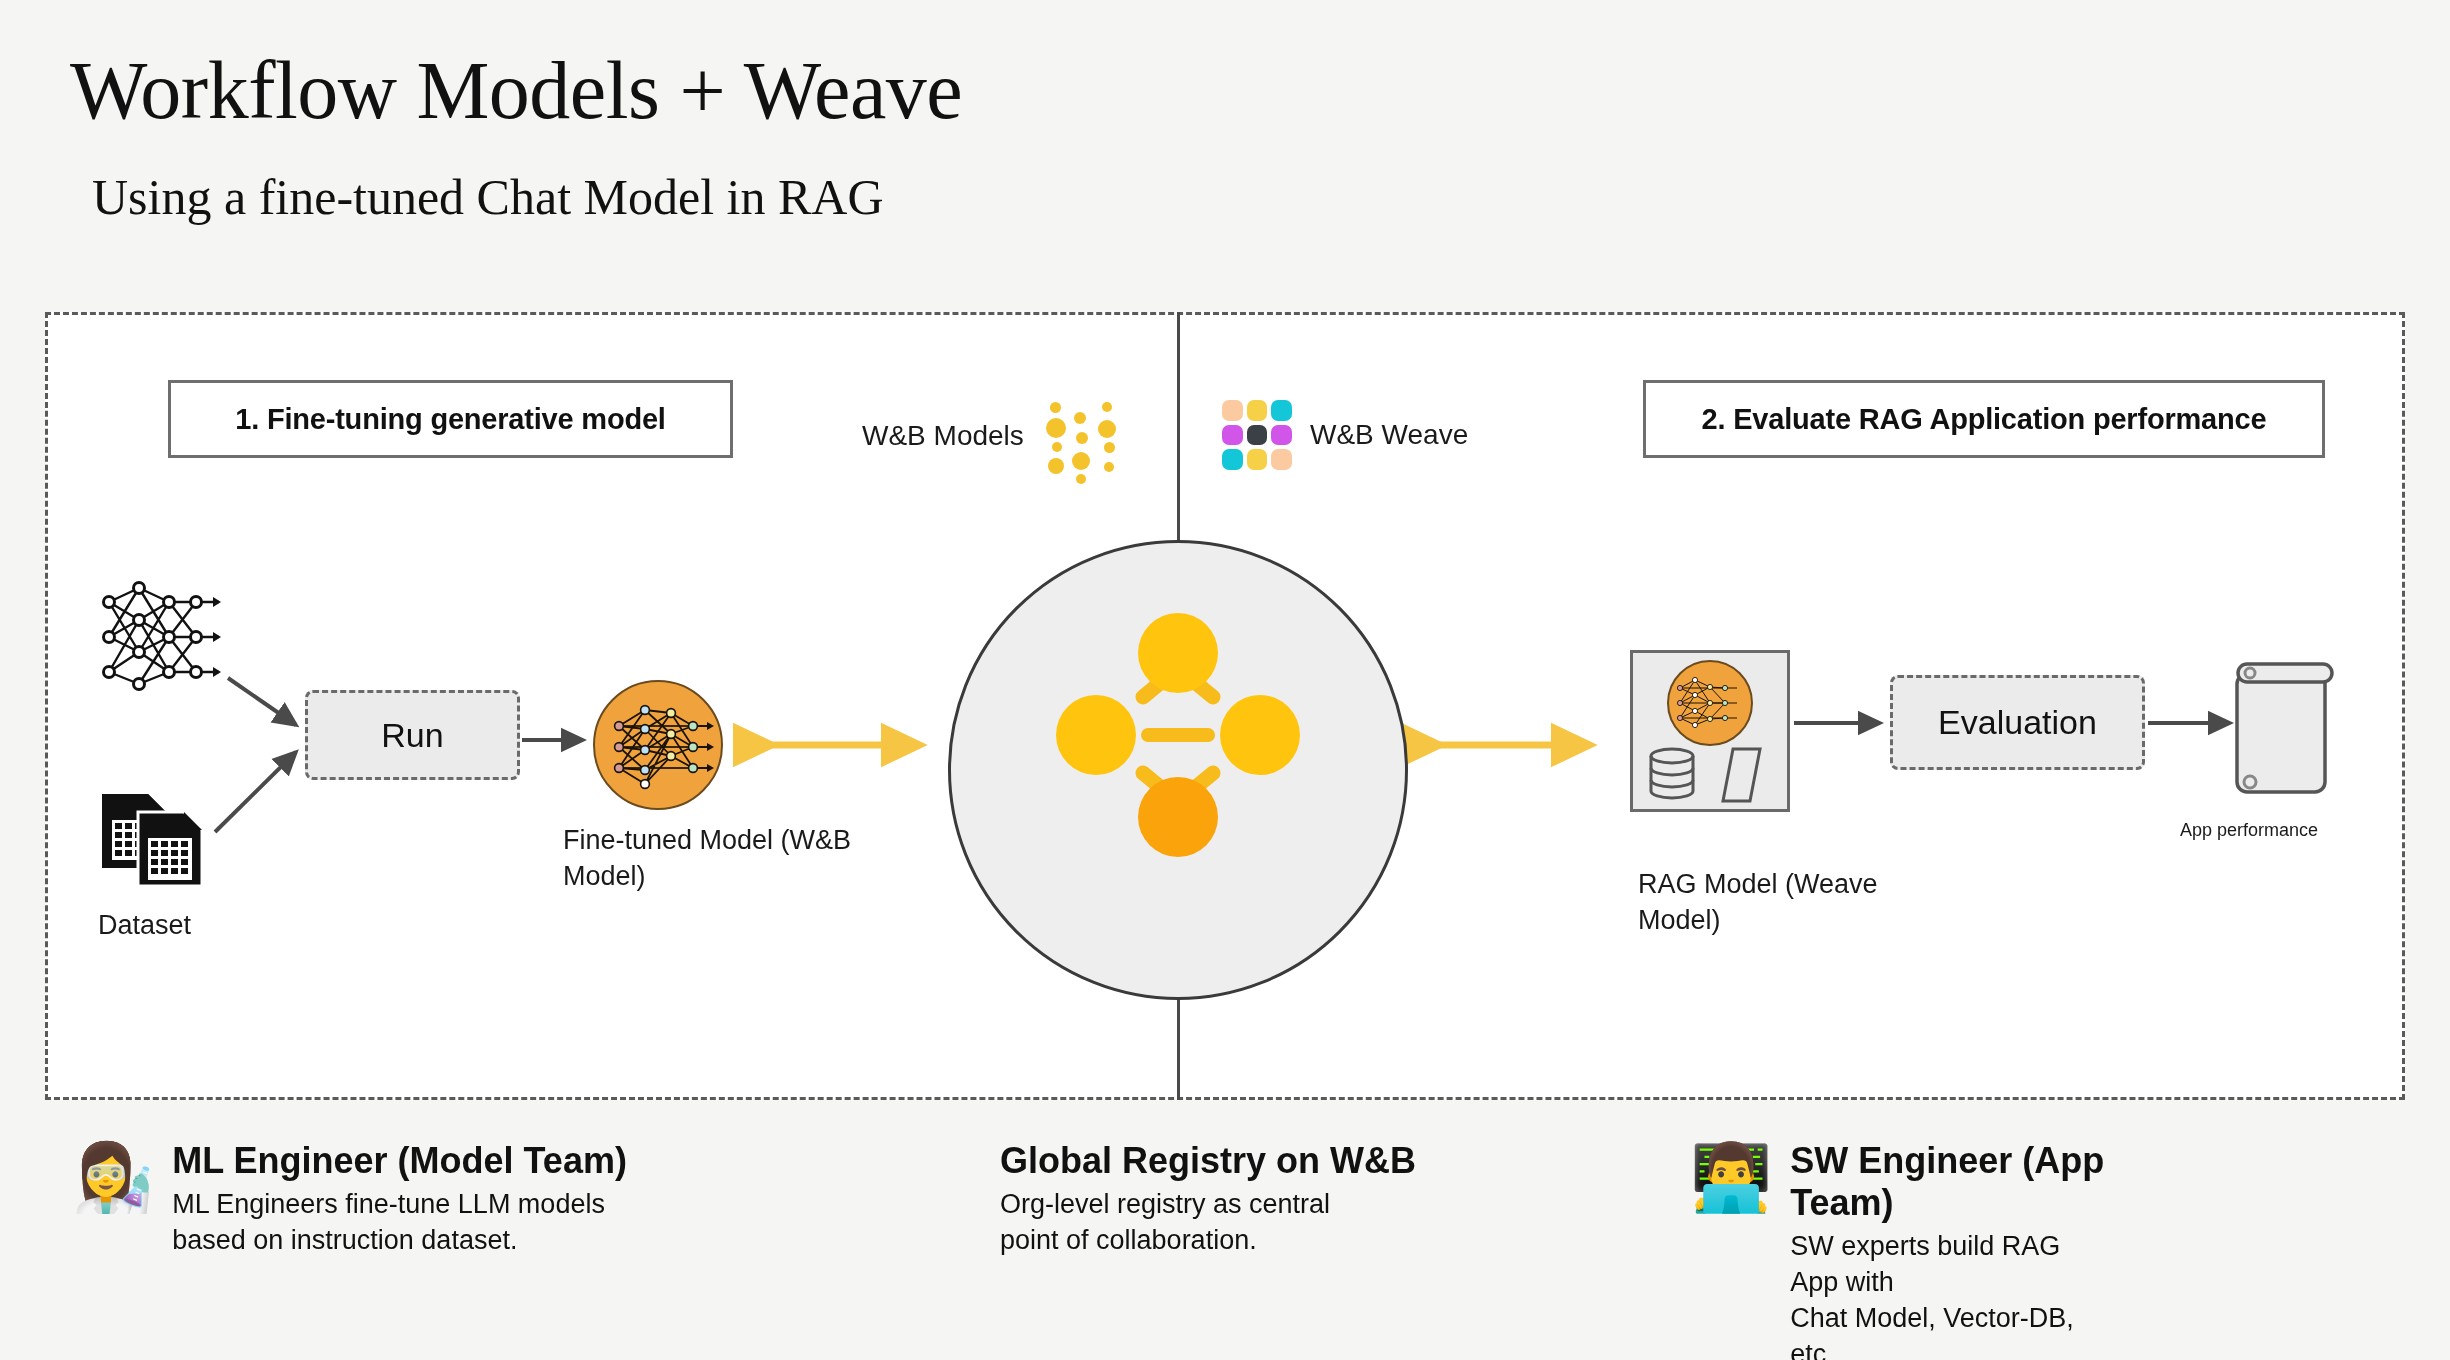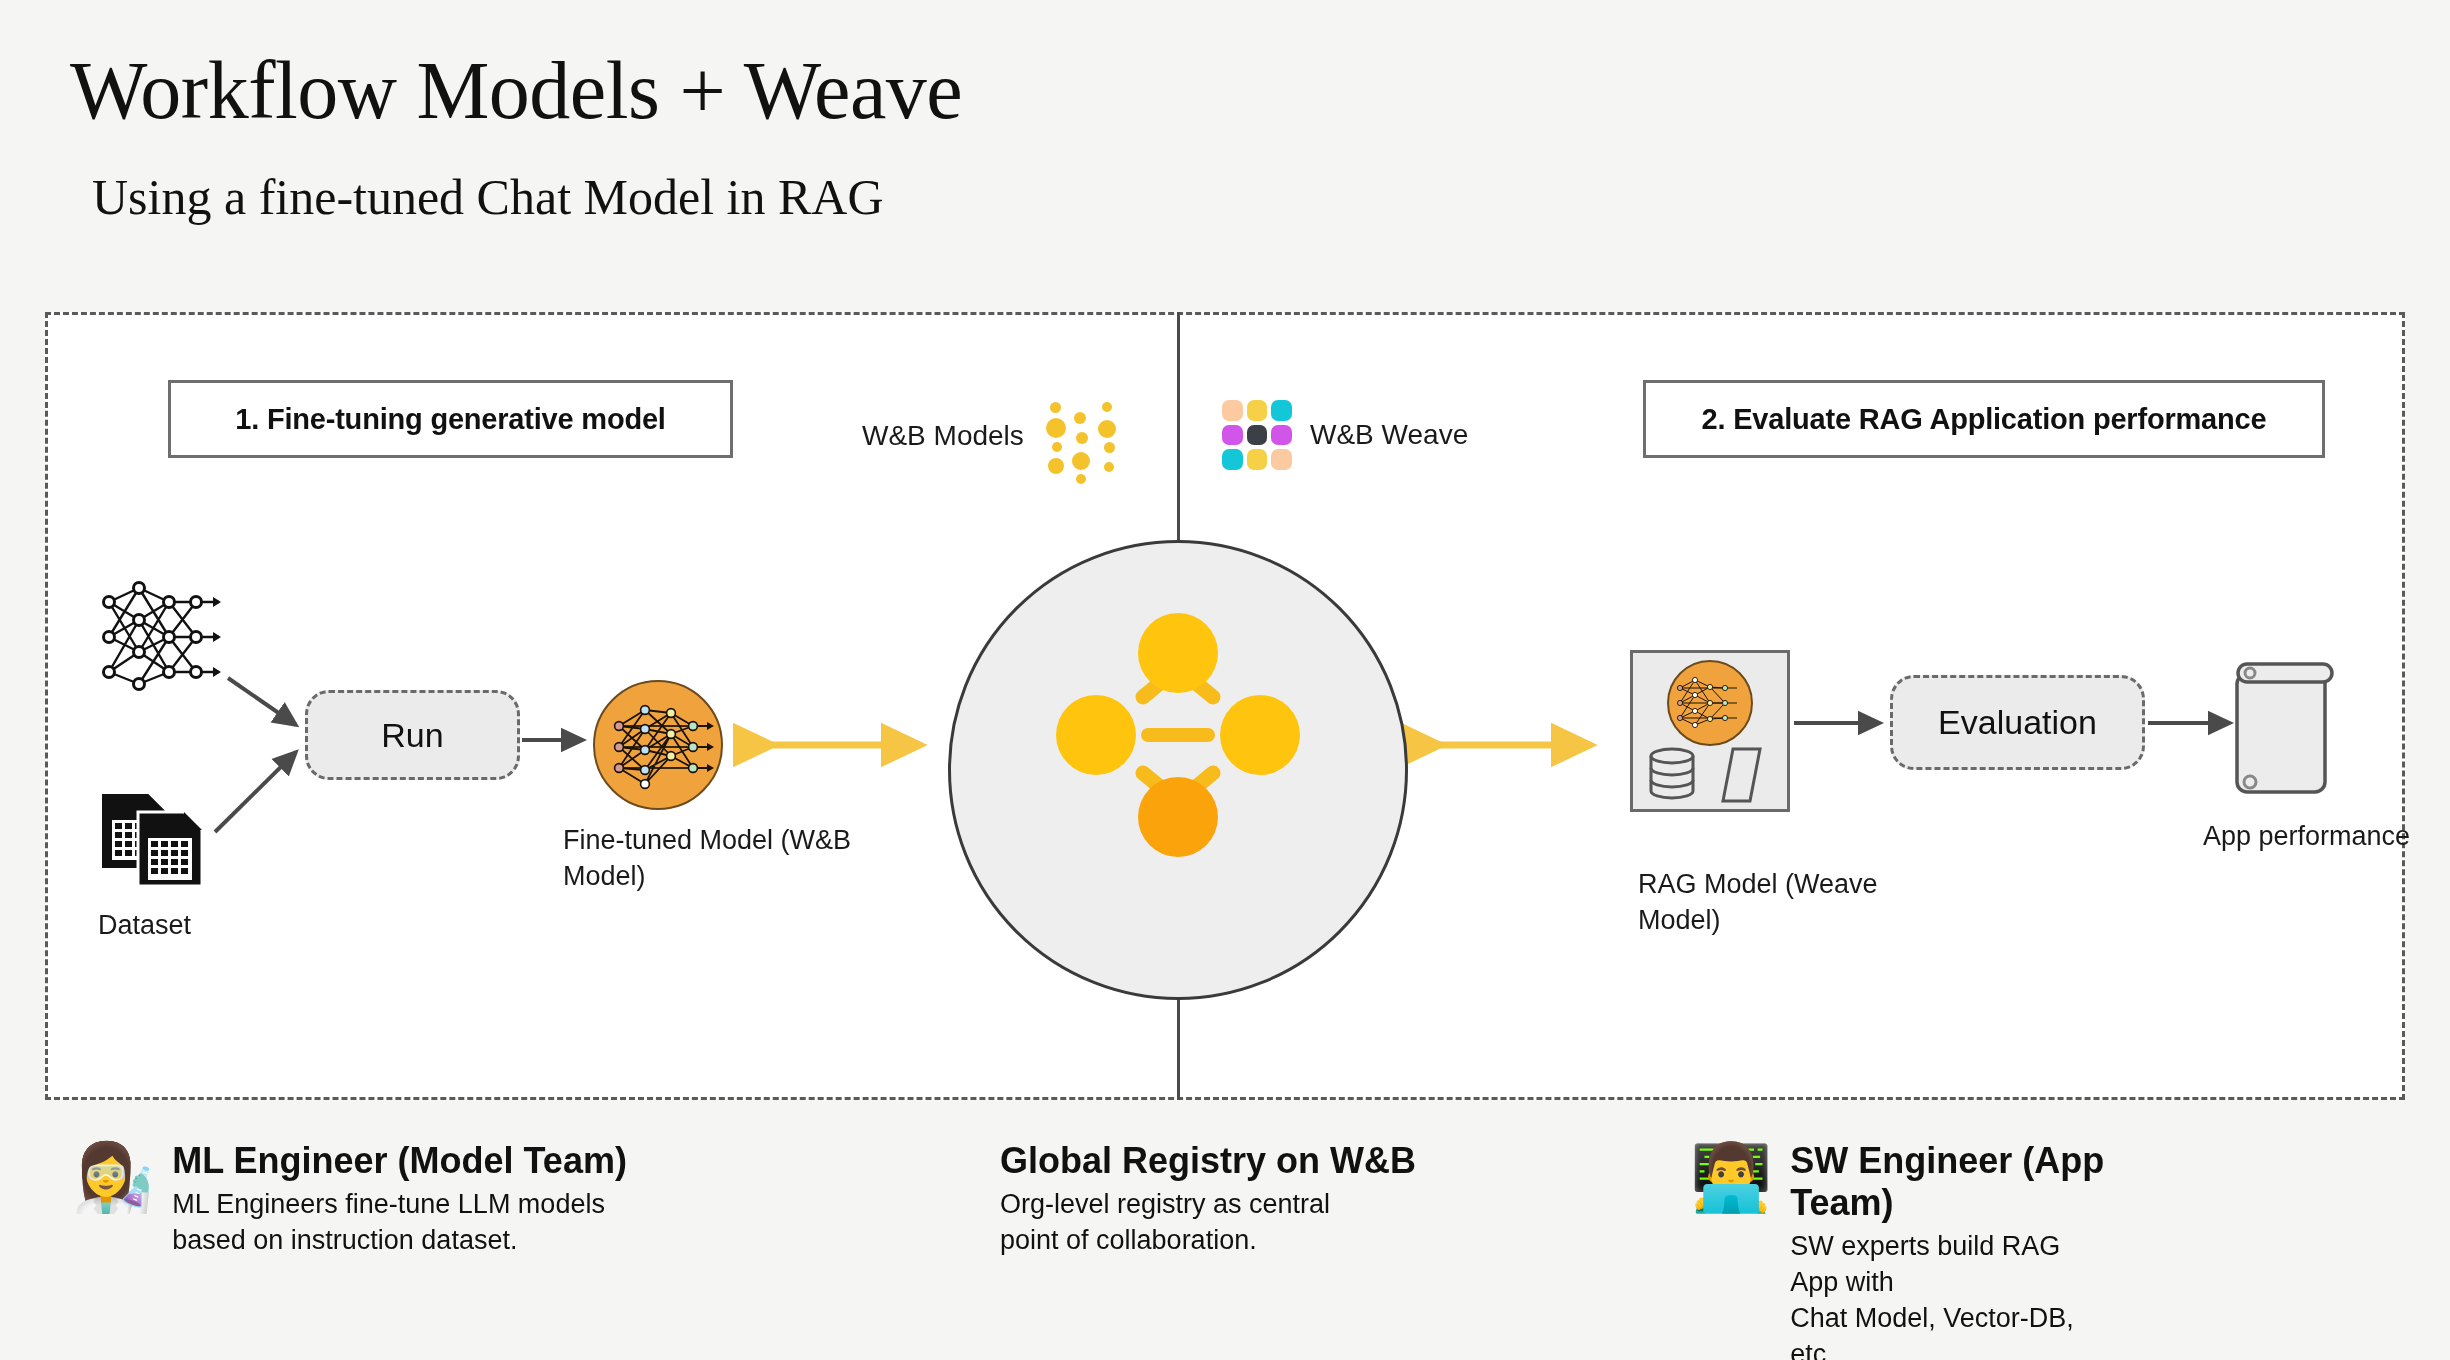--- a/index.html
+++ b/index.html
@@ -74,21 +74,21 @@
     font-size: 27px; color: #1a1a1a; line-height: 1.3;
   }
   #icon-dataset { position: absolute; left: 98px; top: 790px; width: 110px; height: 100px; }
   #label-dataset {
     position: absolute; left: 98px; top: 910px; width: 200px;
     font-size: 27px; color: #1a1a1a;
   }
 
   .dashed-node {
     position: absolute;
-    background: #ebebeb; border: 3px dashed #6a6a6a; border-radius: 24px;
+    background: #ebebeb; border: 3px dashed #6a6a6a; border-radius: 8px;
     display: flex; align-items: center; justify-content: center;
     font-size: 34px; color: #111;
   }
   #node-run { left: 305px; top: 690px; width: 215px; height: 90px; }
   #node-eval { left: 1890px; top: 675px; width: 255px; height: 95px; }
 
   
   #ft-circle {
     position: absolute; left: 593px; top: 680px;
     width: 130px; height: 130px; border-radius: 50%;
@@ -113,21 +113,21 @@
     width: 160px; height: 162px;
     background: #ebebeb; border: 3px solid #6a6a6a;
   }
   #label-rag {
     position: absolute; left: 1638px; top: 822px; width: 300px;
     font-size: 27px; color: #1a1a1a; line-height: 1.35; margin-top: 44px;
   }
   #scroll-icon { position: absolute; left: 2235px; top: 658px; width: 105px; height: 140px; }
   #label-appperf {
     position: absolute; left: 2180px; top: 818px; width: 230px;
-    font-size: 27px; color: #1a1a1a; line-height: 1.35; text-align: right;
+    font-size: 18px; color: #1a1a1a; line-height: 1.35; text-align: left;
   }
 
   
   #arrows { position: absolute; left: 0; top: 0; width: 2450px; height: 1360px; pointer-events: none; }
 
   
   .legend-item { position: absolute; display: flex; align-items: flex-start; gap: 18px; }
   .legend-emoji { font-size: 66px; line-height: 1; margin-top: 4px; }
   .legend-text { display: flex; flex-direction: column; }
   .legend-title { font-size: 36px; font-weight: bold; color: #111; margin-bottom: 5px; }

